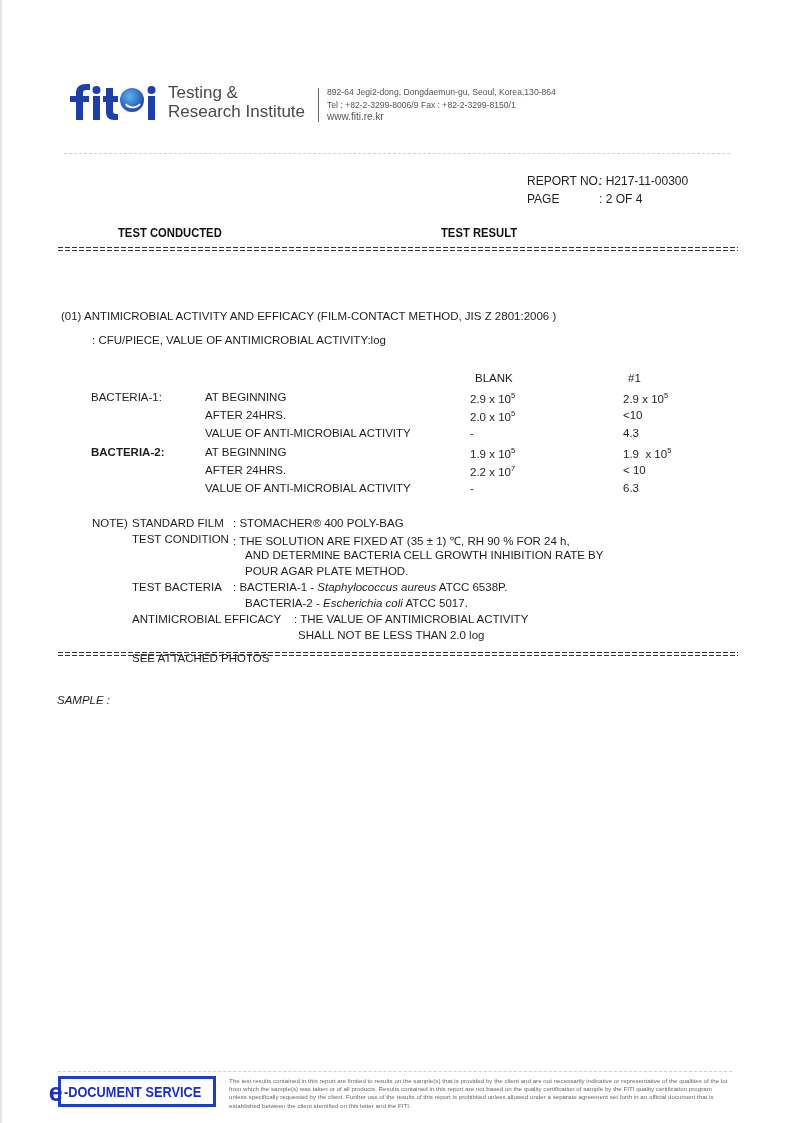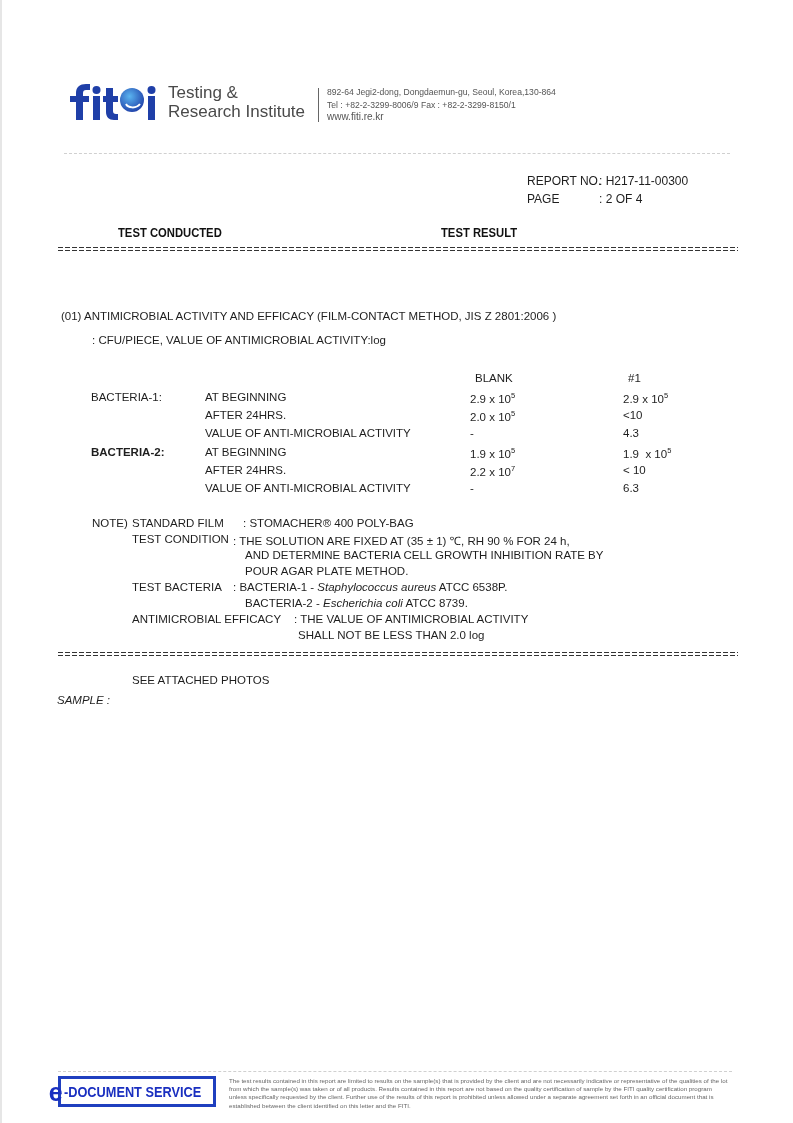--- a/index.html
+++ b/index.html
@@ -125,36 +125,36 @@
 <div class="abs line" style="left:205px; top:438px;">AFTER 24HRS.</div>
 <div class="abs line center-col" style="left:470px; width:90px; top:438px;"><span>2.2 x 10</span><sup>7</sup></div>
 <div class="abs line center-col" style="left:623px; width:90px; top:438px;"><span>&lt; 10</span></div>
 
 <div class="abs line" style="left:205px; top:456px;">VALUE OF ANTI-MICROBIAL ACTIVITY</div>
 <div class="abs line center-col" style="left:470px; width:90px; top:456px;"><span>-</span></div>
 <div class="abs line center-col" style="left:623px; width:90px; top:456px;"><span>6.3</span></div>
 
 <div class="abs line" style="left:92px; top:491px;">NOTE)</div>
 <div class="abs line" style="left:132px; top:491px;">STANDARD FILM</div>
-<div class="abs line" style="left:243px; top:491px;">: STOMACHER® 400 POLY-BAG</div>
+<div class="abs line" style="left:233px; top:491px;">: STOMACHER® 400 POLY-BAG</div>
 
 <div class="abs line" style="left:132px; top:507px;">TEST CONDITION</div>
 <div class="abs line" style="left:233px; top:507px;">: THE SOLUTION ARE FIXED AT (35 ± 1) ℃, RH 90 % FOR 24 h,</div>
 <div class="abs line" style="left:245px; top:523px;">AND DETERMINE BACTERIA CELL GROWTH INHIBITION RATE BY</div>
 <div class="abs line" style="left:245px; top:539px;">POUR AGAR PLATE METHOD.</div>
 
 <div class="abs line" style="left:132px; top:555px;text-align:center;">TEST BACTERIA</div>
 <div class="abs line" style="left:233px; top:555px;"><span style="white-space:pre;">: BACTERIA-1 - </span><i>Staphylococcus aureus</i><span style="white-space:pre;"> ATCC 6538P.</span></div>
-<div class="abs line" style="left:245px; top:571px;"><span style="white-space:pre;">BACTERIA-2 - </span><i>Escherichia coli</i><span style="white-space:pre;"> ATCC 8739.</span></div>
+<div class="abs line" style="left:245px; top:571px;"><span style="white-space:pre;">BACTERIA-2 - </span><i>Escherichia coli</i><span style="white-space:pre;"> ATCC 5017.</span></div>
 
 <div class="abs line" style="left:132px; top:587px;">ANTIMICROBIAL EFFICACY</div>
 <div class="abs line" style="left:294px; top:587px;">: THE VALUE OF ANTIMICROBIAL ACTIVITY</div>
 <div class="abs line" style="left:298px; top:603px;">SHALL NOT BE LESS THAN 2.0 log</div>
 
-<div class="abs line" style="left:132px; top:648px;">SEE ATTACHED PHOTOS</div>
+<div class="abs line" style="left:132px; top:626px;">SEE ATTACHED PHOTOS</div>
 
 <div class="abs double-rule-dash" style="top:652px;"></div>
 
 <div class="abs line" style="left:57px; top:668px;font-style:italic;">SAMPLE :</div>
 
 <div class="abs dash-rule" style="top:1071px; left:58px; width:674px;"></div>
 <div class="abs footer-box">
   <span class="footer-e">e</span>
   <span class="footer-label">-DOCUMENT SERVICE</span>
 </div>

